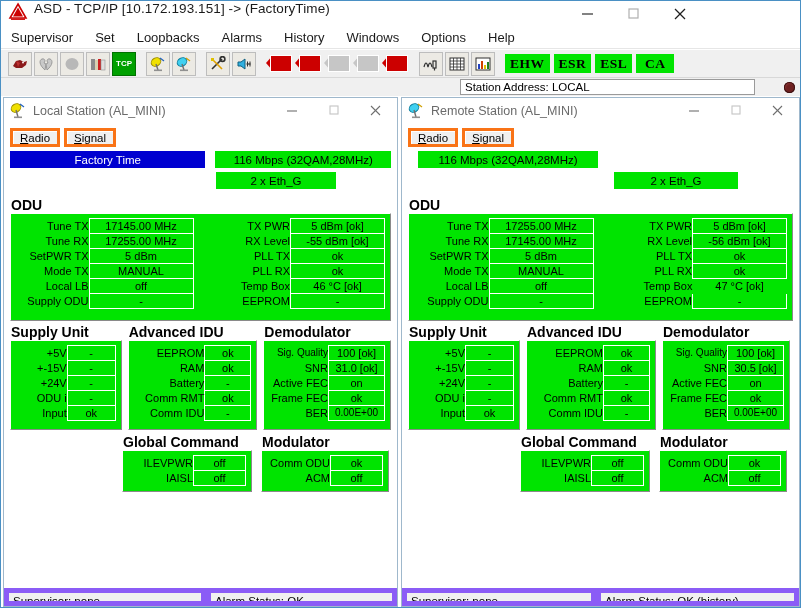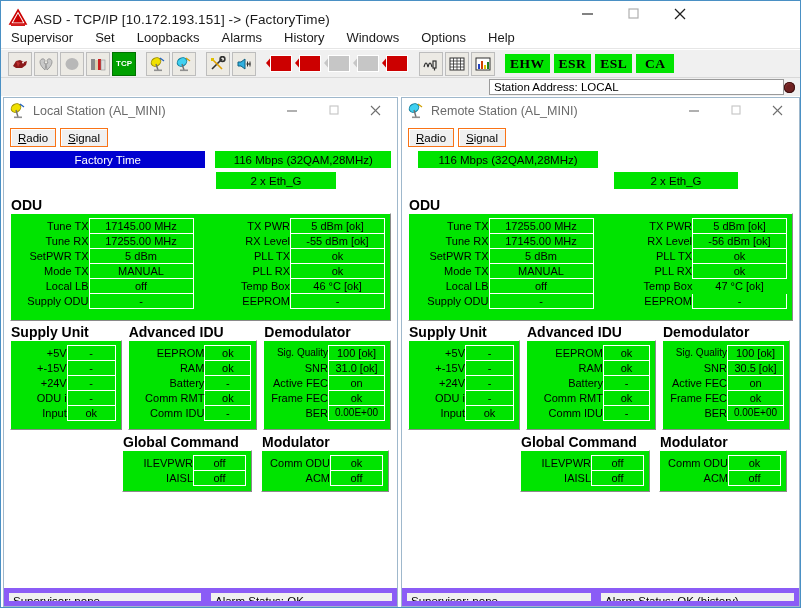--- a/index.html
+++ b/index.html
@@ -14,21 +14,21 @@
   }
   #app {
     position:relative; width:801px; height:608px;
     border:1px solid #4a90c4;
     background:#ffffff;
   }
 
   
   .titlebar {
     position:absolute; left:0; top:0; width:702px; height:26px;
-    background:#ffffff; display:flex; align-items:flex-end;
+    background:#ffffff; display:flex; align-items:flex-start;
   }
   .title-icon {
     width:20px; height:20px; margin-left:7px; margin-right:6px;
     position:relative; flex:none;
   }
   .title-text { font-size:13.5px; color:#1a1a1a; letter-spacing:0.1px; }
   .win-btns { margin-left:auto; display:flex; height:26px; }
   .win-btn {
     width:46px; height:26px; display:flex; align-items:center; justify-content:center;
     font-size:13px; color:#202020;
@@ -108,21 +108,21 @@
     background:#ffffff; position:relative;
   }
   .st-icon { width:18px; height:18px; margin-left:5px; margin-right:6px; position:relative; flex:none; }
   .st-title-text { font-size:12.5px; color:#6a6a6a; }
   .st-btns { margin-left:auto; display:flex; }
   .st-btn { width:42px; height:24px; display:flex; align-items:center; justify-content:center; color:#6f6f6f; }
 
   .tabrow { height:24px; padding-left:6px; display:flex; align-items:flex-end; }
   .tab {
     height:19px; min-width:44px; padding:0 7px;
-    background:#f0f0f0; border:1px solid #f97316;
+    background:#f0f0f0; border:3px solid #f97316;
     display:flex; align-items:center; justify-content:center;
     font-size:11.5px; color:#000; margin-right:4px;
     box-shadow:inset 1px 1px 0 #ffffff;
   }
   .tab u { text-decoration:underline; }
 
   .panel-body { position:relative; padding:0 6px; }
 
   .bar {
     height:17px; display:flex; align-items:center; justify-content:center;
@@ -358,21 +358,21 @@
 
     <div class="tb-sep"></div>
 
     <div class="tb-stat">EHW</div>
     <div class="tb-stat">ESR</div>
     <div class="tb-stat">ESL</div>
     <div class="tb-stat" style="min-width:38px;text-align:right;">CA</div>
   </div>
 
   <div class="infostrip">
-    <div class="info-box" style="left:488px;width:295px;">Station Address: LOCAL</div>
+    <div class="info-box" style="left:459px;width:295px;">Station Address: LOCAL</div>
     <div class="info-led"></div>
   </div>
 
   <div class="station left">
     <div class="st-title">
       <div class="st-icon">
         <svg width="18" height="18" viewBox="0 0 18 18">
           <ellipse cx="7" cy="6" rx="5" ry="4" fill="#f0e000" stroke="#a09000" transform="rotate(-30 7 6)"></ellipse>
           <line x1="7" y1="8" x2="9" y2="15" stroke="#707070" stroke-width="1.4"></line>
           <rect x="5" y="14.5" width="8" height="1.6" fill="#909090"></rect>

